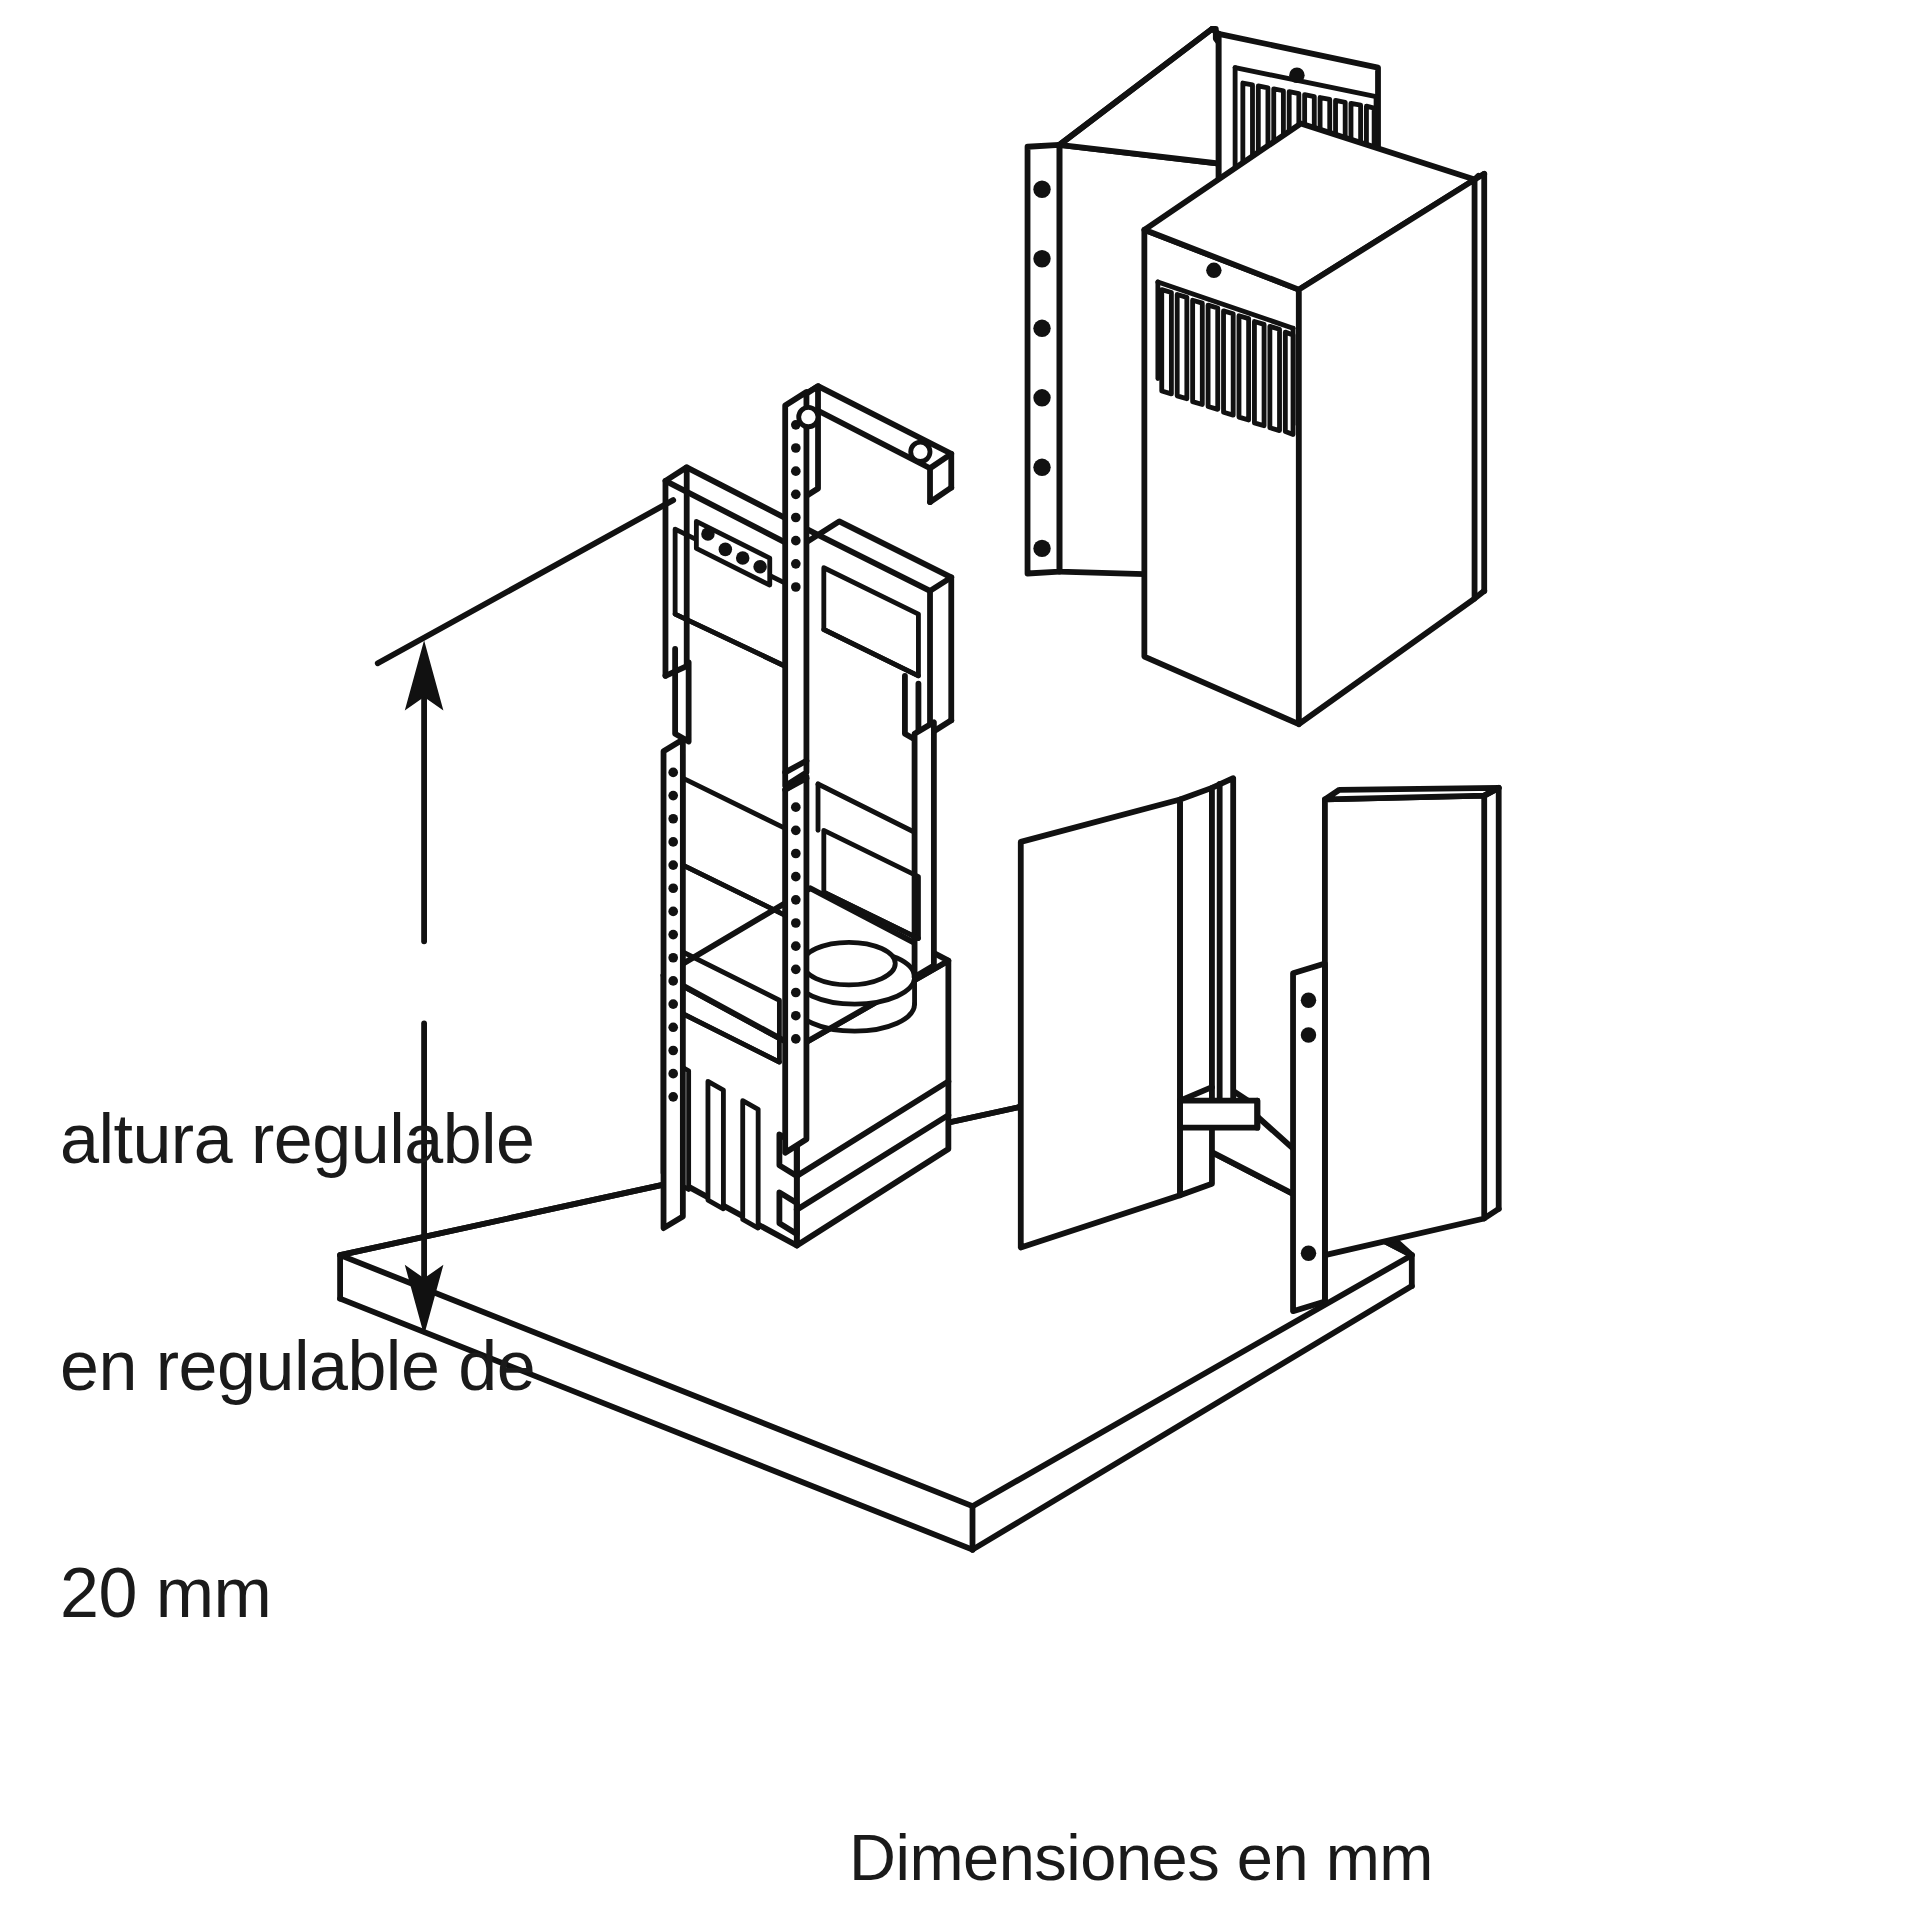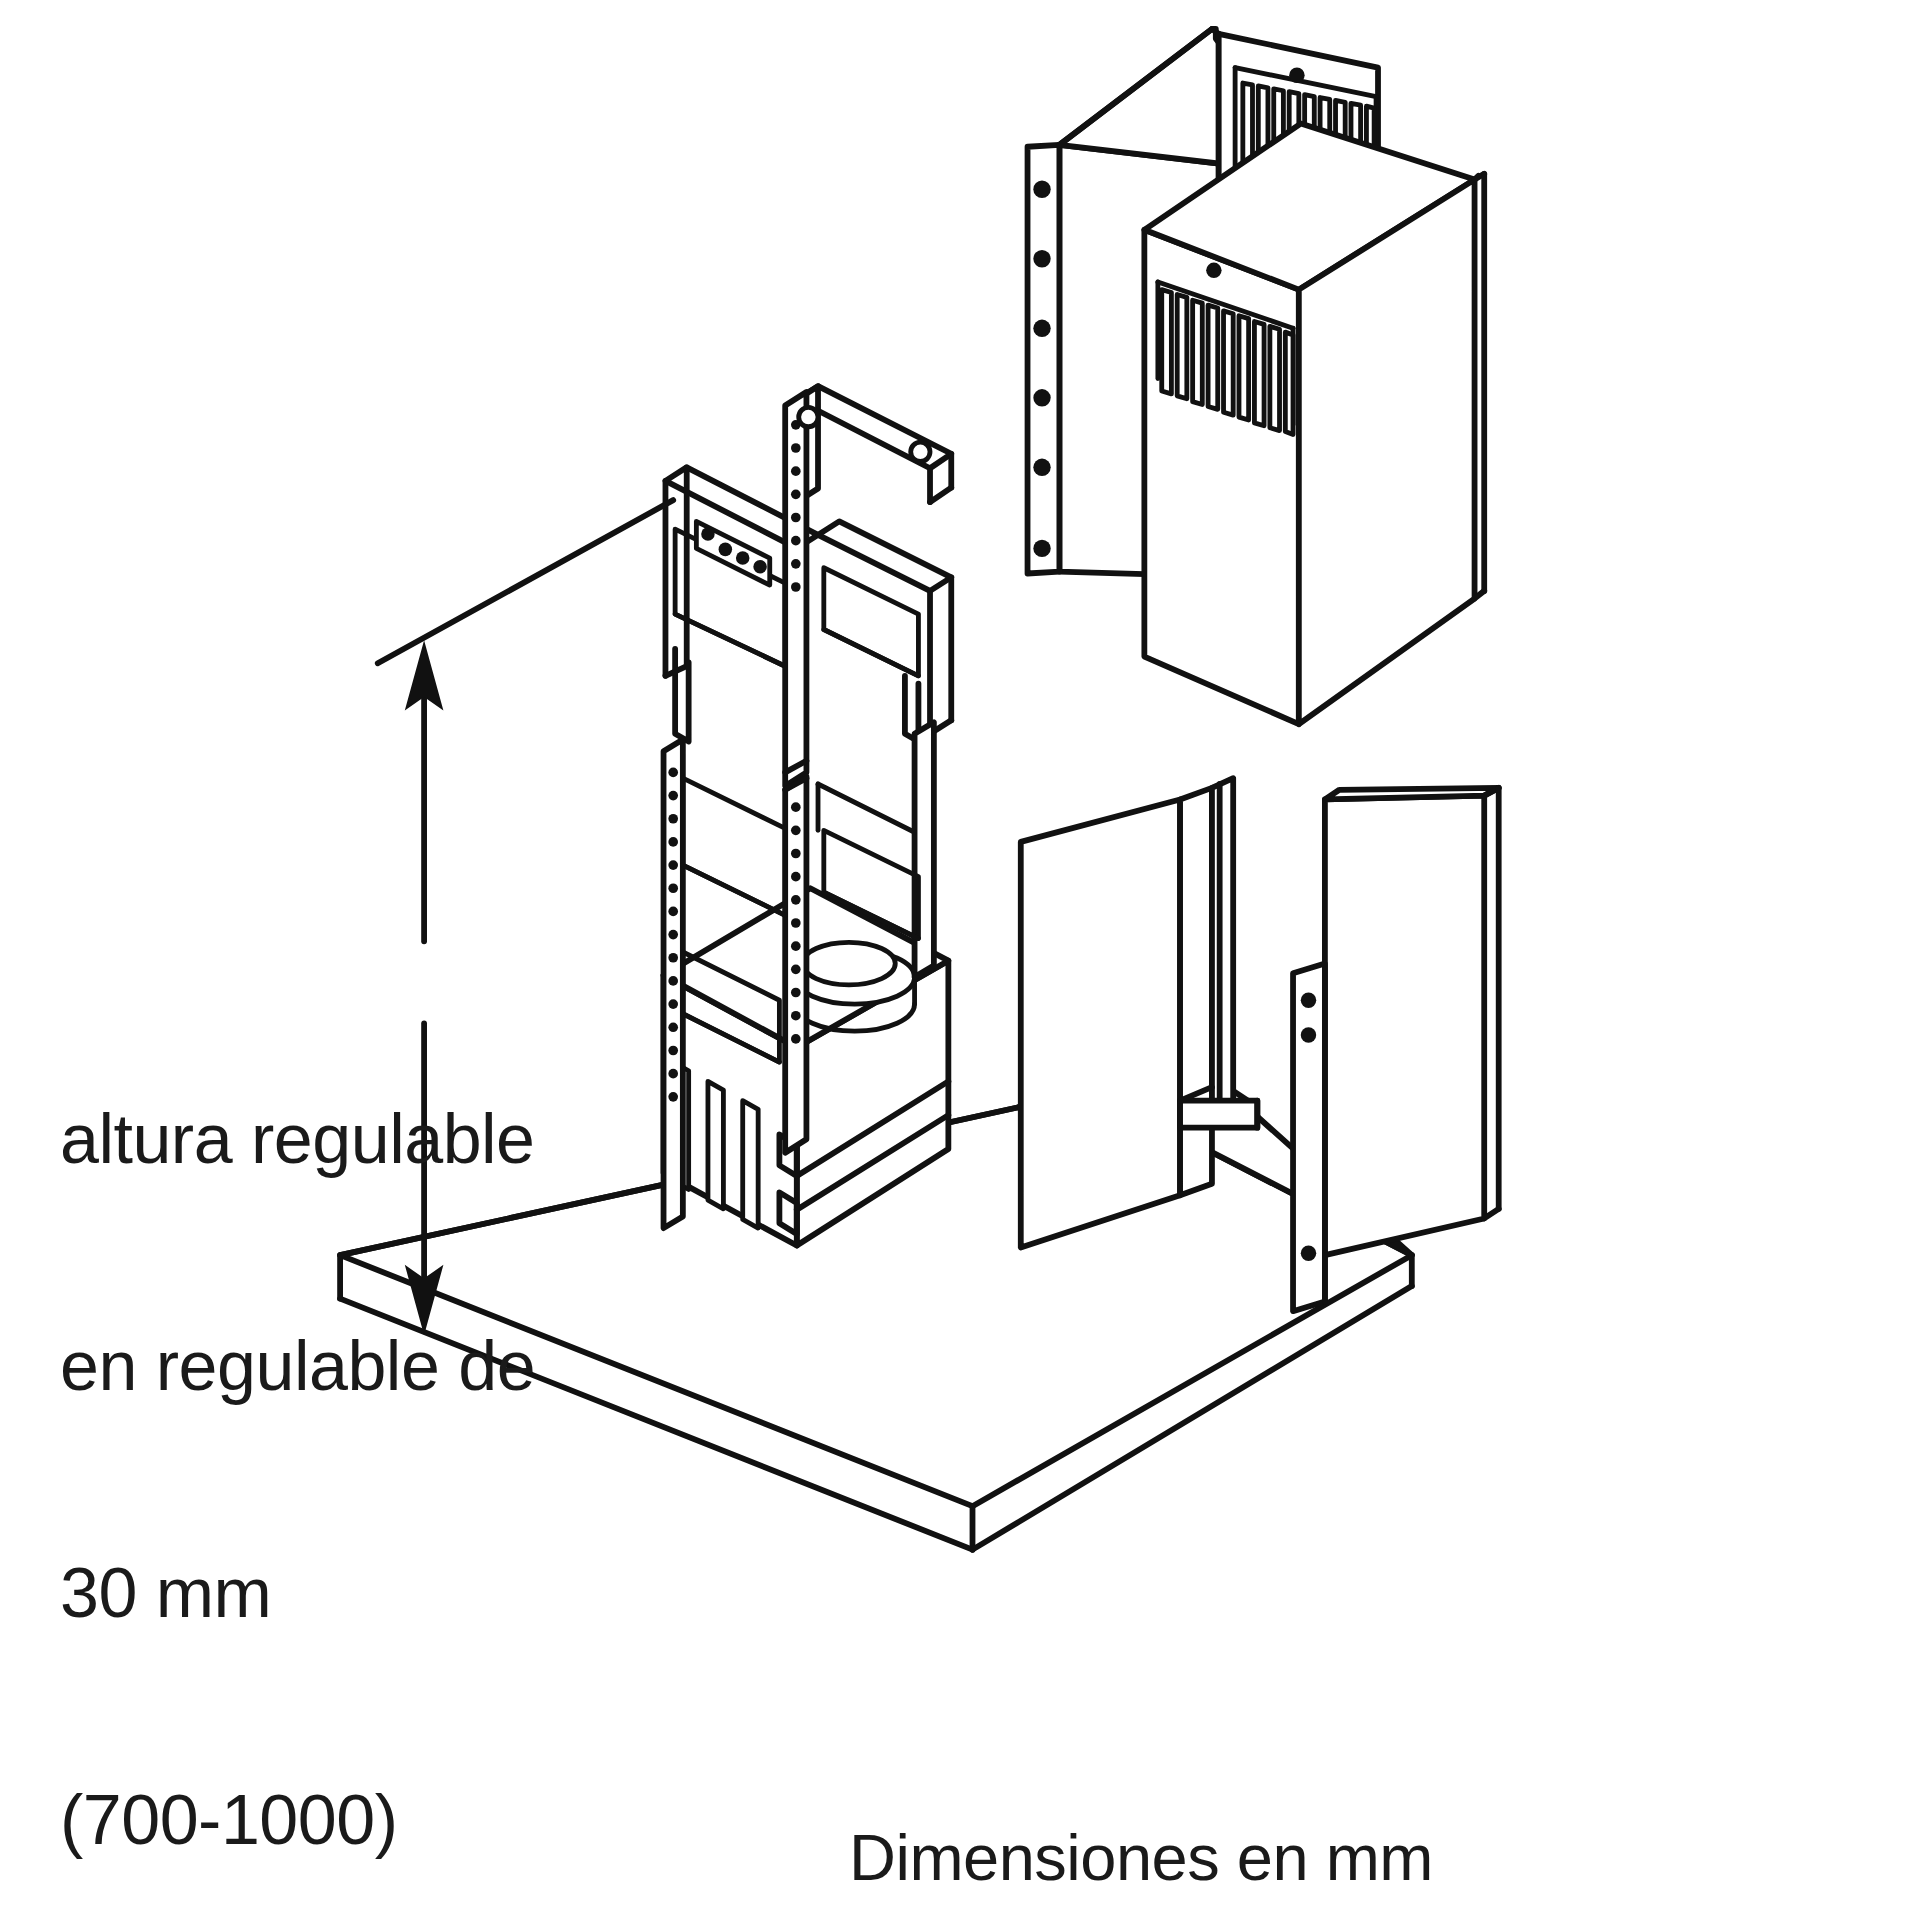--- a/index.html
+++ b/index.html
@@ -308,20 +308,19 @@
     <g>
       <path class="ln" d="M 432,1060 L 432,1345"></path>
       <path class="dimarrow" d="M 432,1383 L 412,1310 L 432,1324 L 452,1310 Z"></path>
     </g>
 
   </svg>
 
   <div class="annot" id="note-adjustable">
     <div>altura regulable</div>
     <div>en regulable de</div>
-    <div>30 mm</div>
-    <div>(700-1000)</div>
+    <div>20 mm</div>
   </div>
 
   <div class="annot" id="caption-units">Dimensiones en mm</div>
 
 </div>
 
 
 </body></html>

